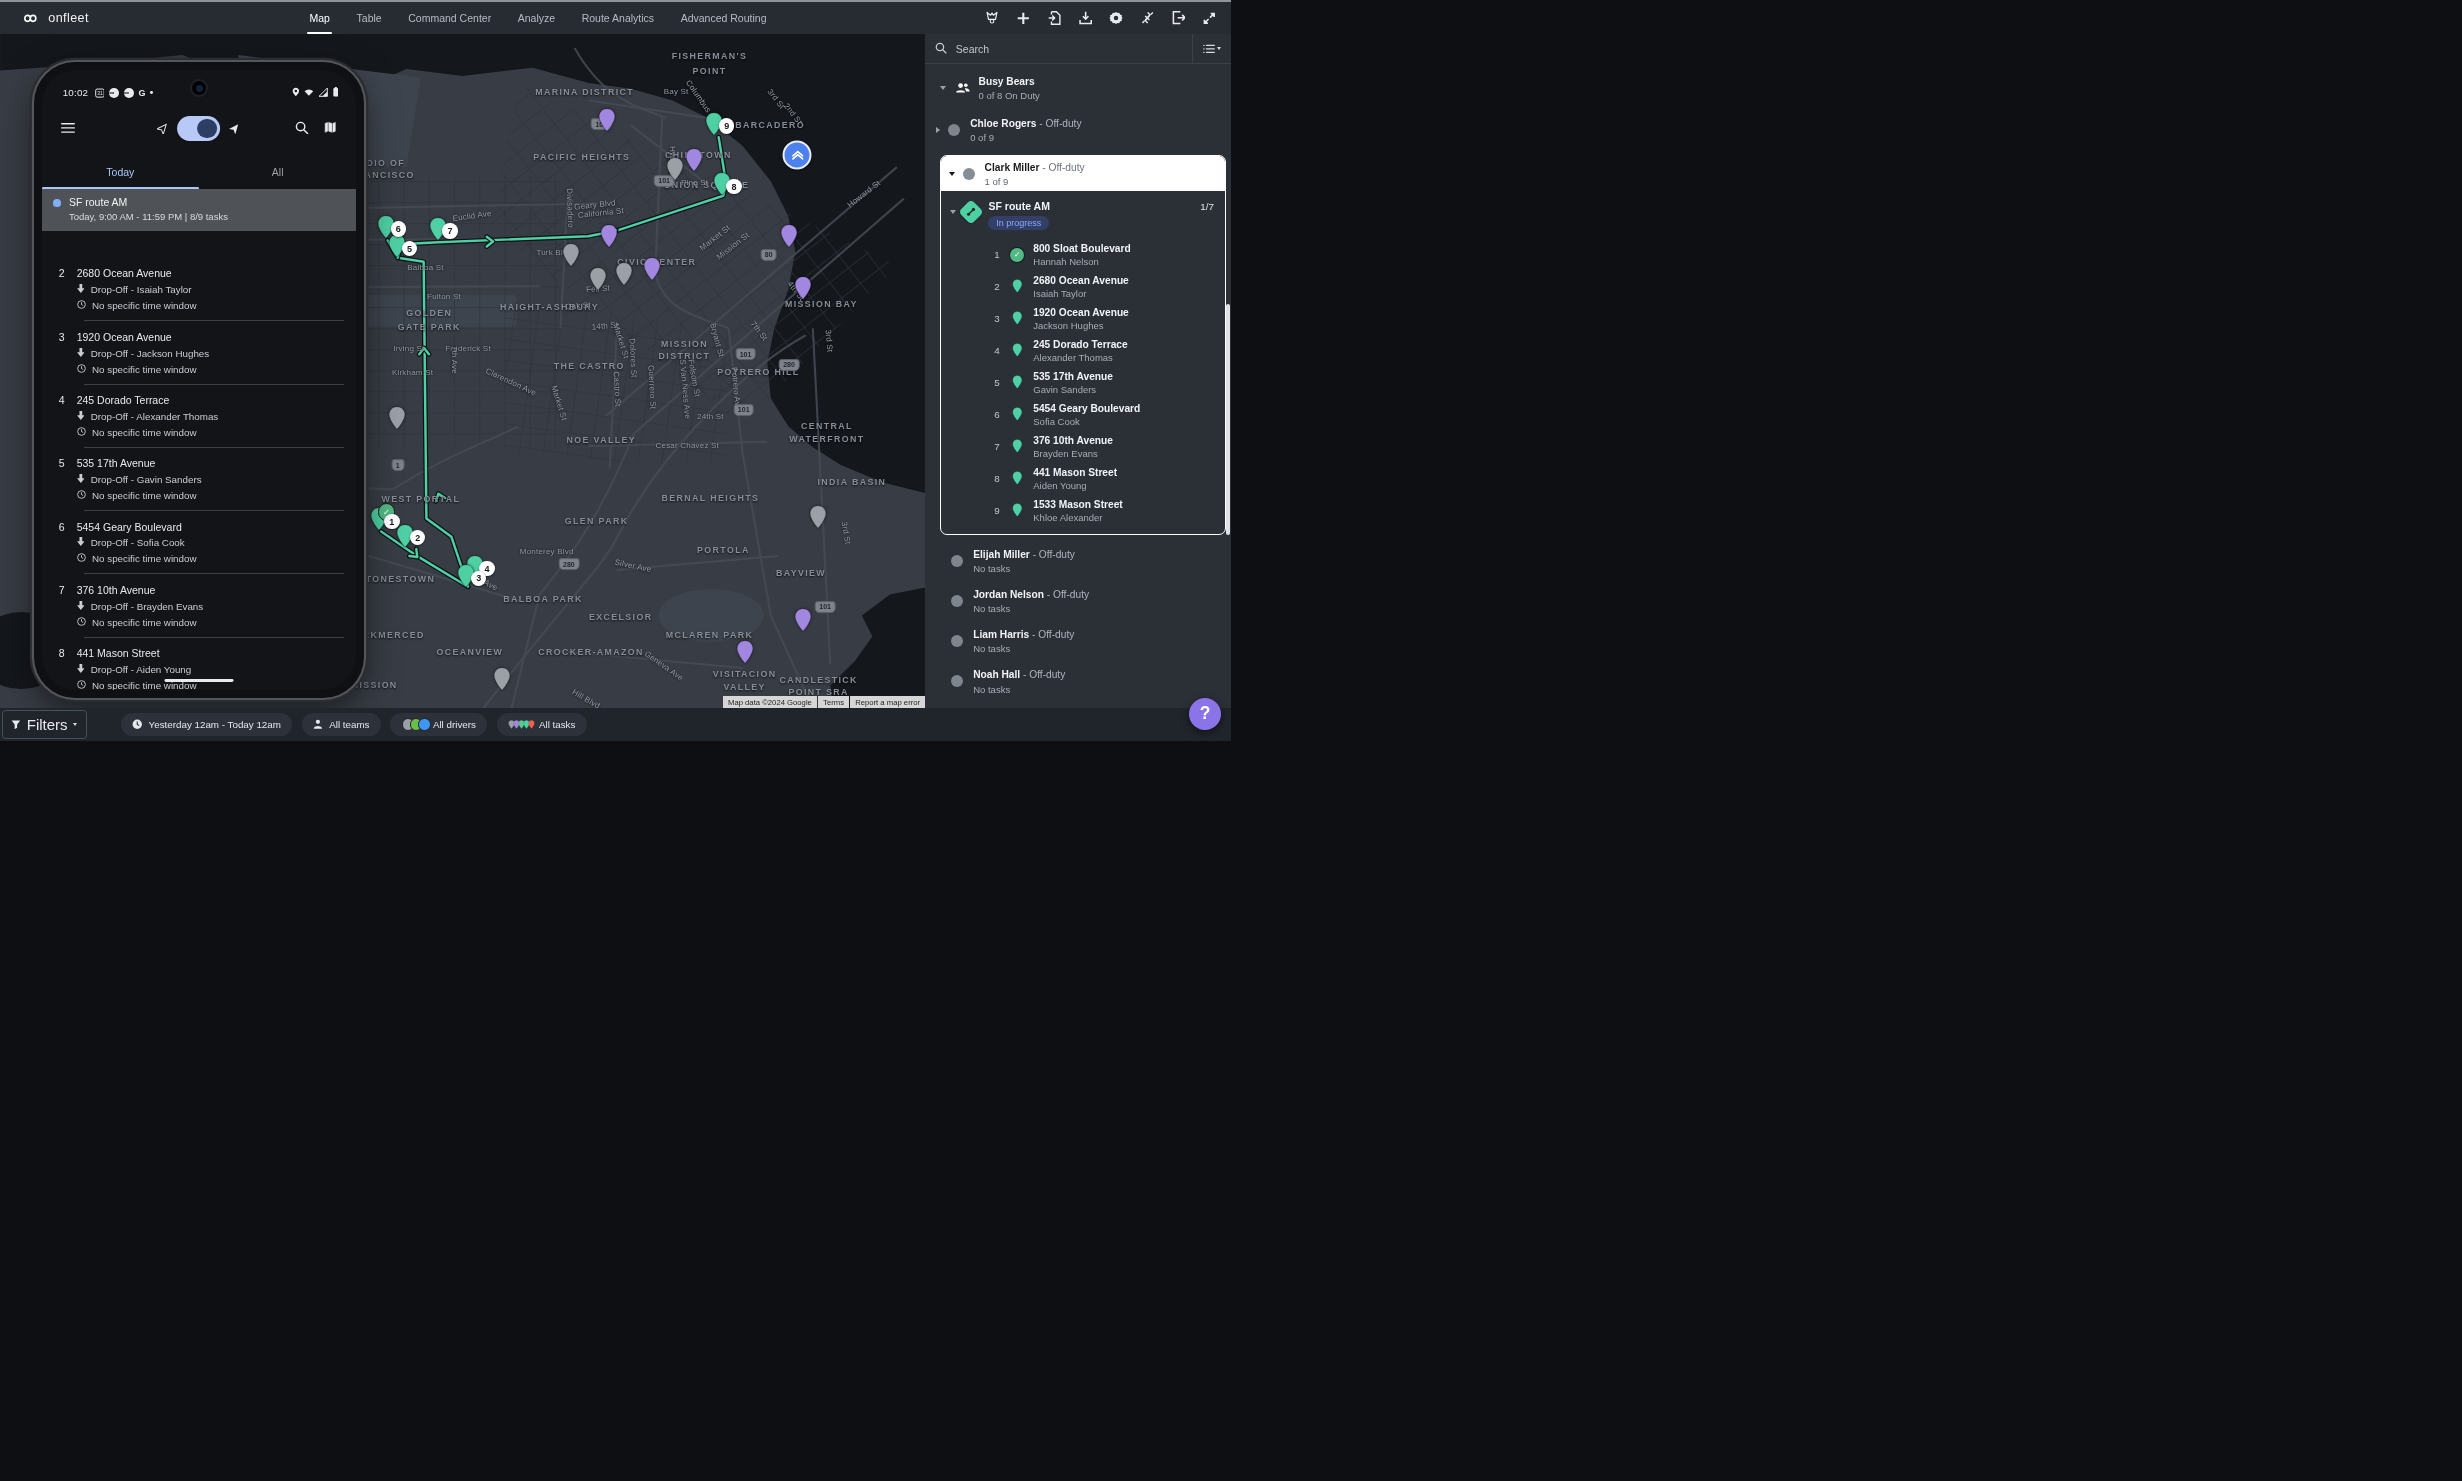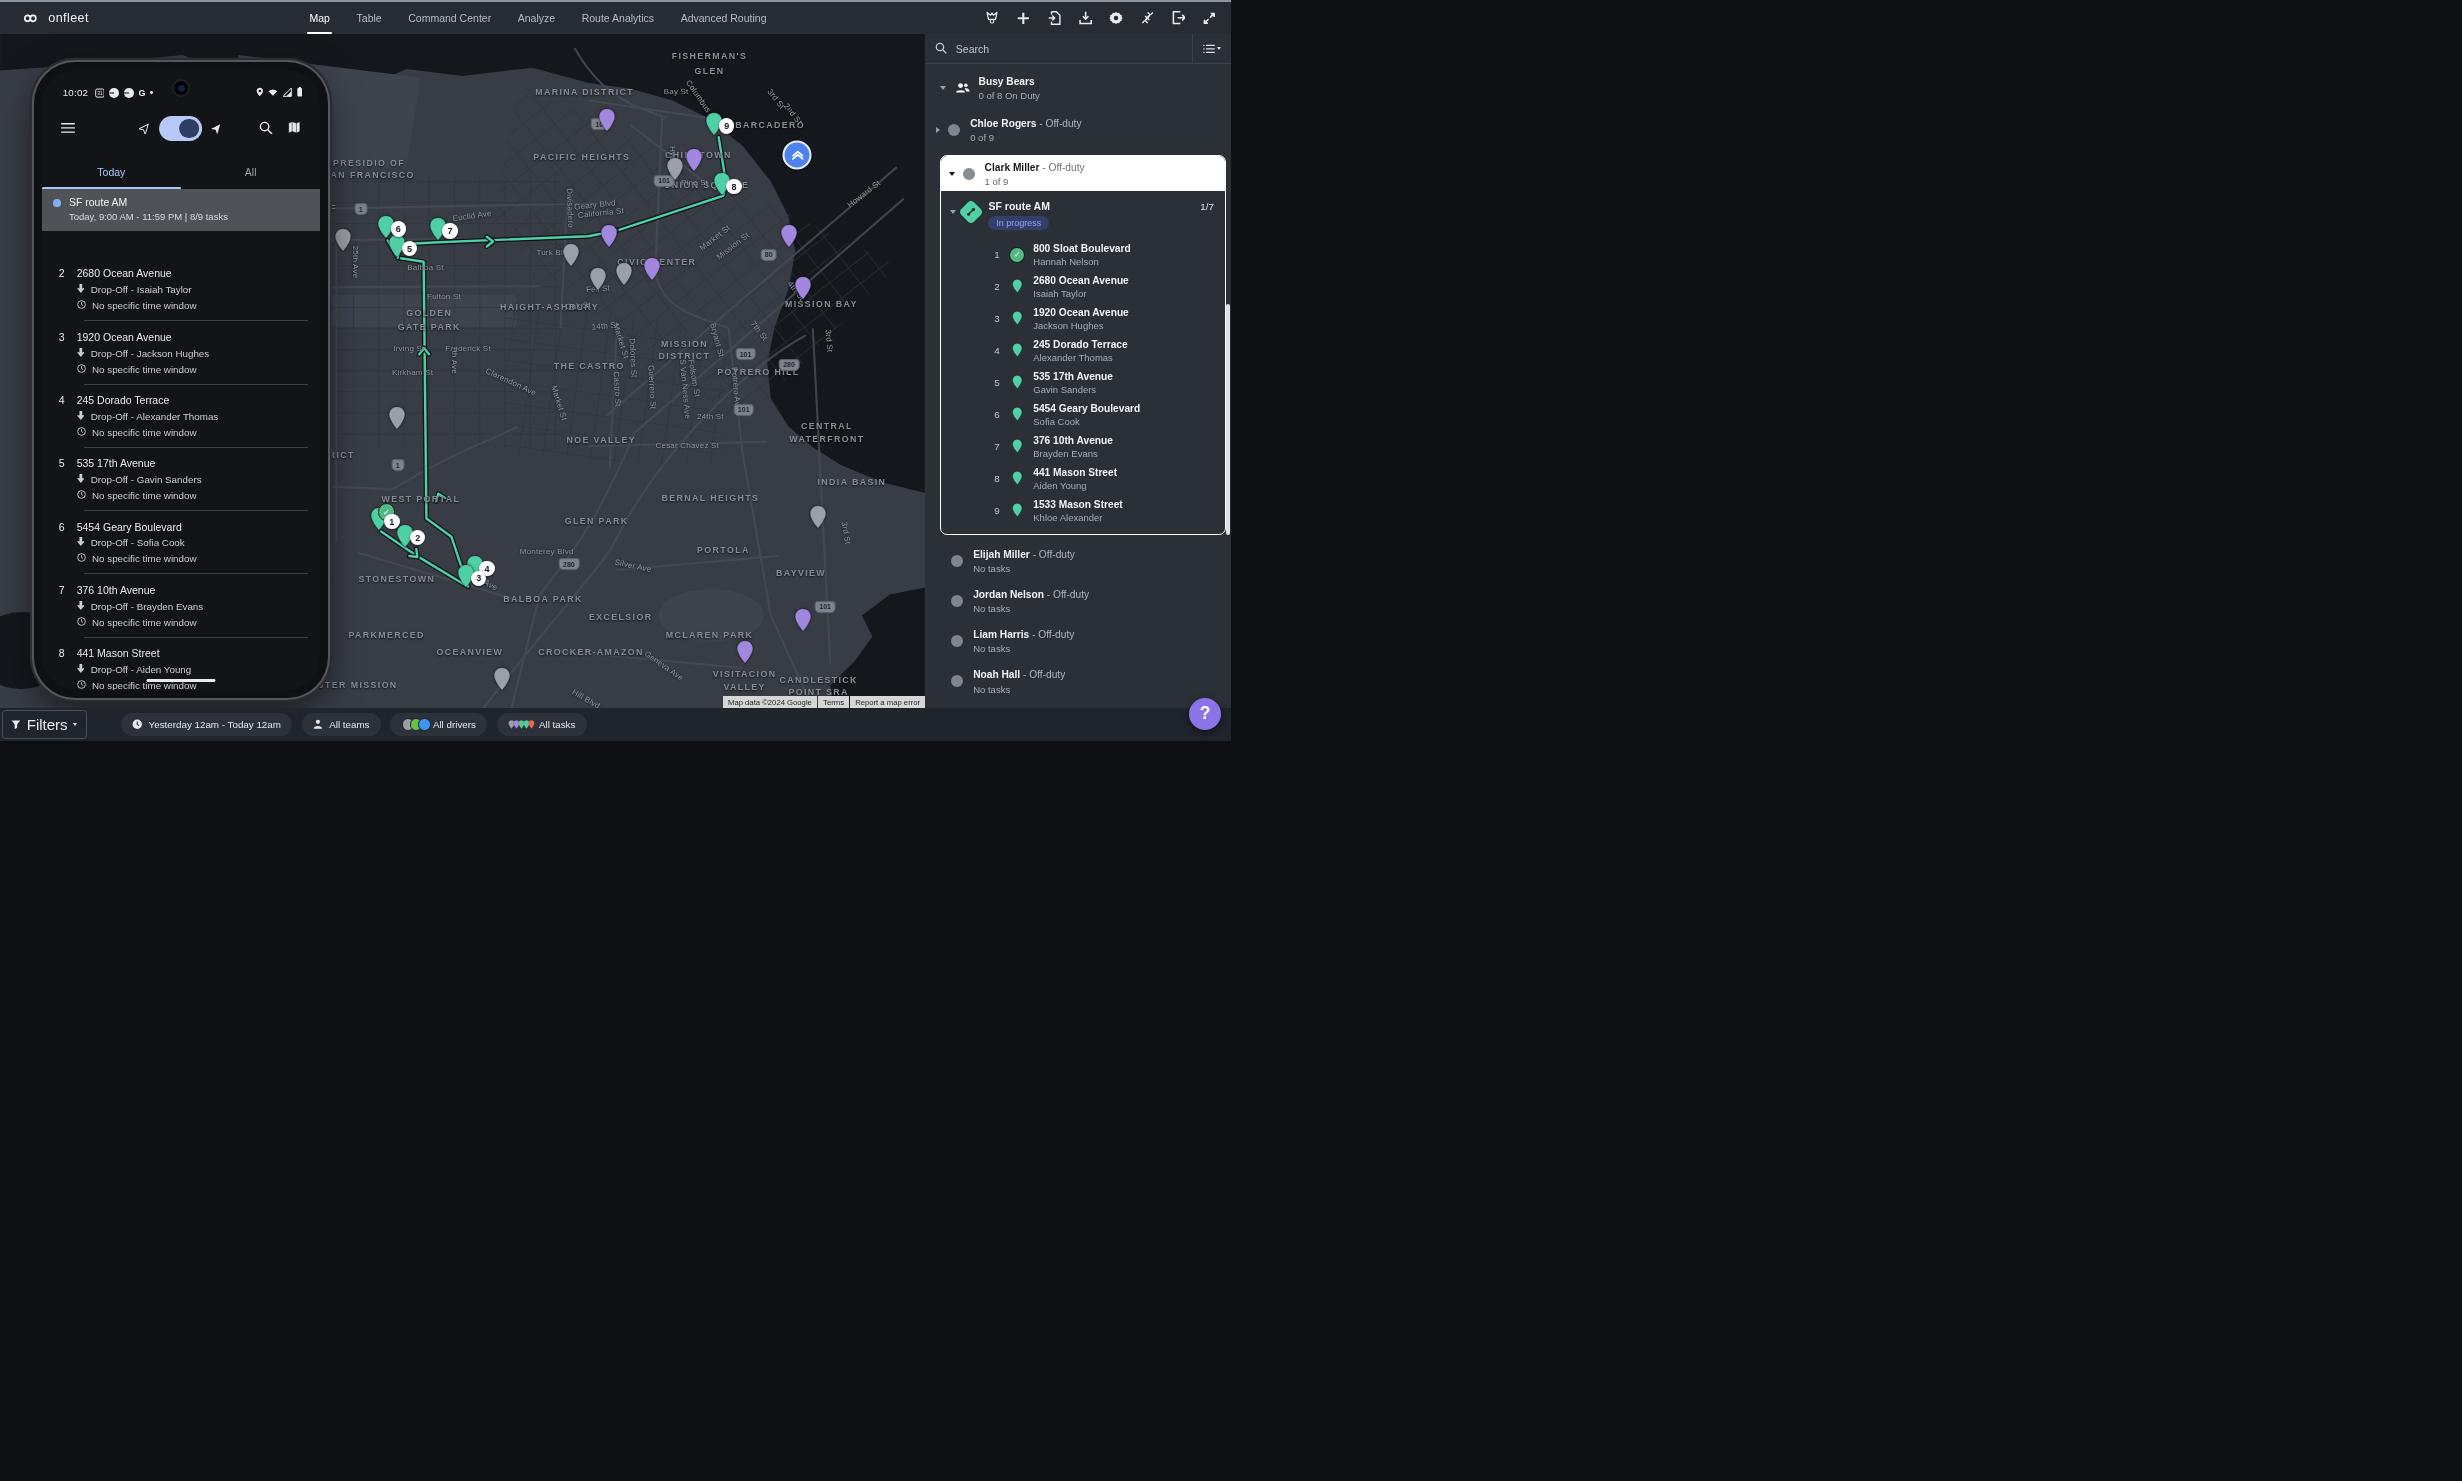--- a/index.html
+++ b/index.html
@@ -78,21 +78,21 @@
   .bottombar{position:absolute;left:0;right:0;bottom:0;height:33px;background:#20242b;display:flex;align-items:center;z-index:45;}
   .filters-btn{display:flex;align-items:center;gap:5.6px;border:0.7px solid #4a5059;border-radius:3.5px;color:#e8eaee;font-size:15px;padding:4.9px 8.4px;margin-left:2px;cursor:pointer;}
   .chip{display:flex;align-items:center;gap:6.3px;background:#2c313a;border-radius:12px;color:#e4e7ec;font-size:9.8px;padding:5.6px 11.2px;margin-left:9.8px;cursor:pointer;white-space:nowrap;}
   .chip:first-of-type{margin-left:34px;}
   .drv-circles{display:flex;}
   .drv-circles i{width:10.5px;height:10.5px;border-radius:50%;margin-right:-4.2px;border:0.7px solid #20242b;}
   .chip-pins{display:flex;align-items:flex-end;}
   .chip-pins svg{margin-right:-2.1px;}
   .help-fab{position:absolute;right:9.8px;bottom:11.2px;width:32px;height:32px;border-radius:50%;background:#8b74e8;color:#fff;font-size:17.5px;font-weight:700;display:flex;align-items:center;justify-content:center;z-index:60;box-shadow:0 2.1px 7px rgba(0,0,0,.5);cursor:pointer;}
   
-  .phone{position:absolute;left:34px;top:62px;width:294px;height:636px;z-index:20;background:#0f1013;border-radius:41px;box-shadow:0 0 0 2.1px #53565b,0 0 0 4.2px #2a2c30,0 12.6px 35px rgba(0,0,0,.55);}
+  .phone{position:absolute;left:34px;top:62px;width:330px;height:636px;z-index:20;background:#0f1013;border-radius:41px;box-shadow:0 0 0 2.1px #53565b,0 0 0 4.2px #2a2c30,0 12.6px 35px rgba(0,0,0,.55);}
   .screen{position:absolute;inset:7.7px;background:#131418;border-radius:34px;overflow:hidden;}
   .cam{position:absolute;top:9.8px;left:50%;transform:translateX(-50%);width:14px;height:14px;border-radius:50%;background:#000;border:2.1px solid #1f2228;}
   .cam::after{content:"";position:absolute;inset:3.5px;border-radius:50%;background:#14213a;}
   .statusbar{display:flex;align-items:center;margin:15.4px 18px 0 21px;color:#e8eaed;height:15.4px;}
   .sb-time{font-size:9.8px;letter-spacing:0.2px;margin-right:6.3px;}
   .sb-ic{display:flex;align-items:center;margin-right:4.9px;color:#e8eaed;}
   .sb-right{margin-left:auto;display:flex;align-items:center;gap:4.9px;}
   .inf-badge{width:9.8px;height:9.8px;border-radius:50%;background:#e8eaed;color:#17181b;font-size:7px;line-height:9.8px;text-align:center;font-weight:700;}
   .sb-g{font-size:9px;font-weight:700;}
   .sb-dot{width:2.8px;height:2.8px;border-radius:50%;background:#e8eaed;}
@@ -269,21 +269,21 @@
             <path d="M-7 5 L0 -4 L7 5" fill="none" stroke="#4fcfa4" stroke-width="3.5" stroke-linecap="round" stroke-linejoin="round"></path>
           </g>
           <g transform="translate(875.16,280.904) rotate(78)">
             <path d="M-7 5 L0 -4 L7 5" fill="none" stroke="#0e1116" stroke-width="7" stroke-linecap="round" stroke-linejoin="round"></path>
             <path d="M-7 5 L0 -4 L7 5" fill="none" stroke="#4fcfa4" stroke-width="3.5" stroke-linecap="round" stroke-linejoin="round"></path>
           </g>
         </g>
     </svg>
     <div id="map-labels">
         <div class="map-label" style="left: 76.7%; top: 3.3%;">FISHERMAN'S</div>
-        <div class="map-label" style="left: 76.7%; top: 5.5%;">GLEN</div>
+        <div class="map-label" style="left: 76.7%; top: 5.5%;">POINT</div>
         <div class="map-label" style="left: 63.2%; top: 8.6%;">MARINA DISTRICT</div>
         <div class="map-label" style="left: 82.4%; top: 13.5%;">EMBARCADERO</div>
         <div class="map-label" style="left: 62.9%; top: 18.2%;">PACIFIC HEIGHTS</div>
         <div class="map-label" style="left: 39.9%; top: 19.1%;">PRESIDIO OF</div>
         <div class="map-label" style="left: 39.9%; top: 20.9%;">SAN FRANCISCO</div>
         <div class="map-label" style="left: 75.5%; top: 17.9%;">CHINATOWN</div>
         <div class="map-label" style="left: 76.4%; top: 22.4%;">UNION SQUARE</div>
         <div class="map-label" style="left: 34.7%; top: 25.8%;">CLIFF</div>
         <div class="map-label" style="left: 71%; top: 33.9%;">CIVIC CENTER</div>
         <div class="map-label" style="left: 59.4%; top: 40.5%;">HAIGHT-ASHBURY</div>

